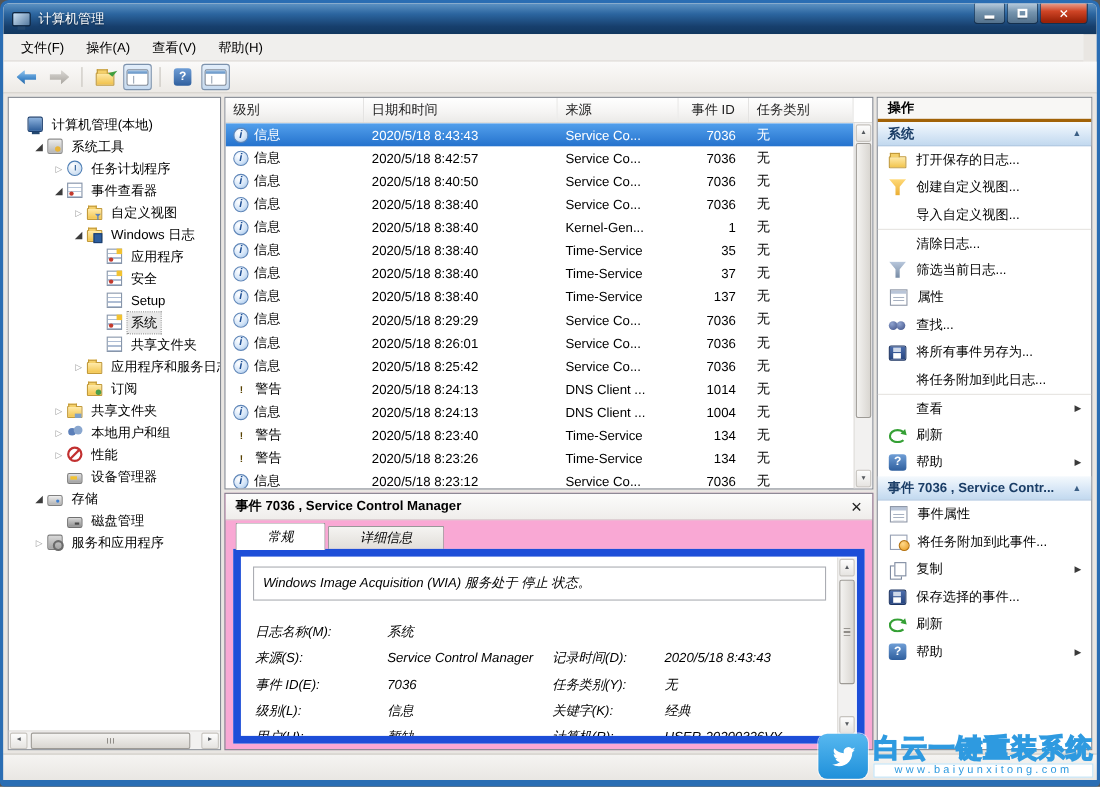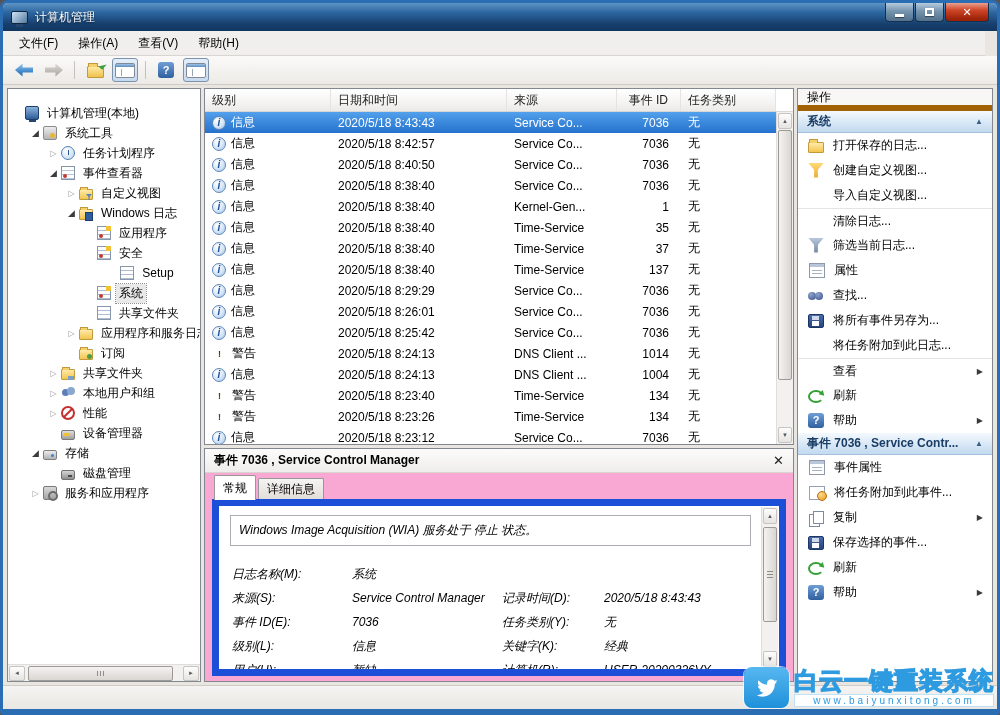--- a/index.html
+++ b/index.html
@@ -144,33 +144,33 @@
     font-size:9px; font-weight:bold; color:#574100; line-height:15px; }
   .lv-warn::before { content:""; position:absolute; inset:0; background:#fcbf12; clip-path:polygon(50% 0,100% 100%,0 100%); z-index:-1; }
   .event-vscroll { top:23px; right:0; bottom:0; }
 
   
   .detail { position:absolute; top:360px; left:0; right:0; bottom:0; background:#f9a8d4; overflow:hidden; }
   .detail-header { height:24px; display:flex; align-items:center; padding:0 9px; font-weight:bold;
     background:linear-gradient(#fcfcfb,#efedeb); border-bottom:1px solid #d8d5d1; }
   .detail-close { margin-left:auto; font-weight:bold; font-size:13px; color:#222; }
   .tabs { height:26px; display:flex; align-items:flex-end; padding-left:9px; gap:2px; }
-  .tab { height:21px; padding:0 8px; display:flex; align-items:center; border:1px solid #989898;
-    border-bottom:none; border-radius:2px 2px 0 0; background:linear-gradient(#f5f4f2,#e1ded9); }
+  .tab { height:21px; padding:0 28px; display:flex; align-items:center; border:1px solid #989898;
+    border-bottom:none; border-radius:2px 2px 0 0; background:linear-gradient(#f5f4f2,#e1ded9);font-style:italic; }
   .tab.active { background:#fff; height:25px; margin-bottom:-1px; z-index:2; }
   .detail-body { position:absolute; top:50px; left:7px; right:7px; bottom:5px; background:#fff;
     border:7px solid #1d4ed8; overflow:hidden;font-style:italic; }
   .msg-box { margin:9px 28px 16px 11px; border:1px solid #abadb3; padding:6px 8px; }
   .fields { padding-left:13px; padding-right:28px; }
   .frow { display:grid; grid-template-columns:120px 150px 102px 1fr; height:24px; align-items:center; }
   .detail-vscroll { top:1px; right:1px; bottom:1px; }
 
   
-  .actions-title { height:22px; border-bottom:6px solid #a16207; display:flex; align-items:center;
-    padding-left:9px; font-weight:normal; background:#f8f7f5; }
+  .actions-title { height:22px; border-bottom:3px solid #a16207; display:flex; align-items:center;
+    padding-left:9px; font-weight:bold; background:#f8f7f5; }
   .sec-header { height:22px; background:linear-gradient(#f4f9fd,#d8e7f6 55%,#c2d9ef);
     border-bottom:1px solid #a5c0dd; display:flex; align-items:center; padding:0 9px; font-weight:bold; color:#1a3d66; }
   .sec-arrow { margin-left:auto; font-size:8px; color:#3b5f85; }
   .action-item { height:25px; display:flex; align-items:center; padding:0 9px 0 10px; gap:9px; }
   .action-item.divider { border-top:1px solid #e6e4e0; }
   .submenu-arrow { margin-left:auto; font-size:8px; color:#3a3a3a; }
   .ai { width:16px; height:16px; flex:0 0 16px; position:relative; }
   .ai.open-folder-icon { background:linear-gradient(#ffeaa9,#f2c54e); border:1px solid #c29a3a;
     border-radius:1px; height:11px; margin-top:4px; }
   .ai.open-folder-icon::before { content:""; position:absolute; top:-4px; left:0; width:7px; height:3px;
@@ -304,21 +304,21 @@
           <div class="tree-row" style="padding-left: 74px;">
             <span class="exp none"></span>
             <span class="ti log-star-icon"></span>
             <span class="tlabel">应用程序</span>
           </div>
           <div class="tree-row" style="padding-left: 74px;">
             <span class="exp none"></span>
             <span class="ti log-star-icon"></span>
             <span class="tlabel">安全</span>
           </div>
-          <div class="tree-row" style="padding-left: 74px; justify-content: center;">
+          <div class="tree-row" style="padding-left: 74px;">
             <span class="exp none"></span>
             <span class="ti log-icon"></span>
             <span class="tlabel">Setup</span>
           </div>
           <div class="tree-row sel" style="padding-left: 74px;">
             <span class="exp none"></span>
             <span class="ti log-star-icon"></span>
             <span class="tlabel">系统</span>
           </div>
           <div class="tree-row" style="padding-left: 74px;">

